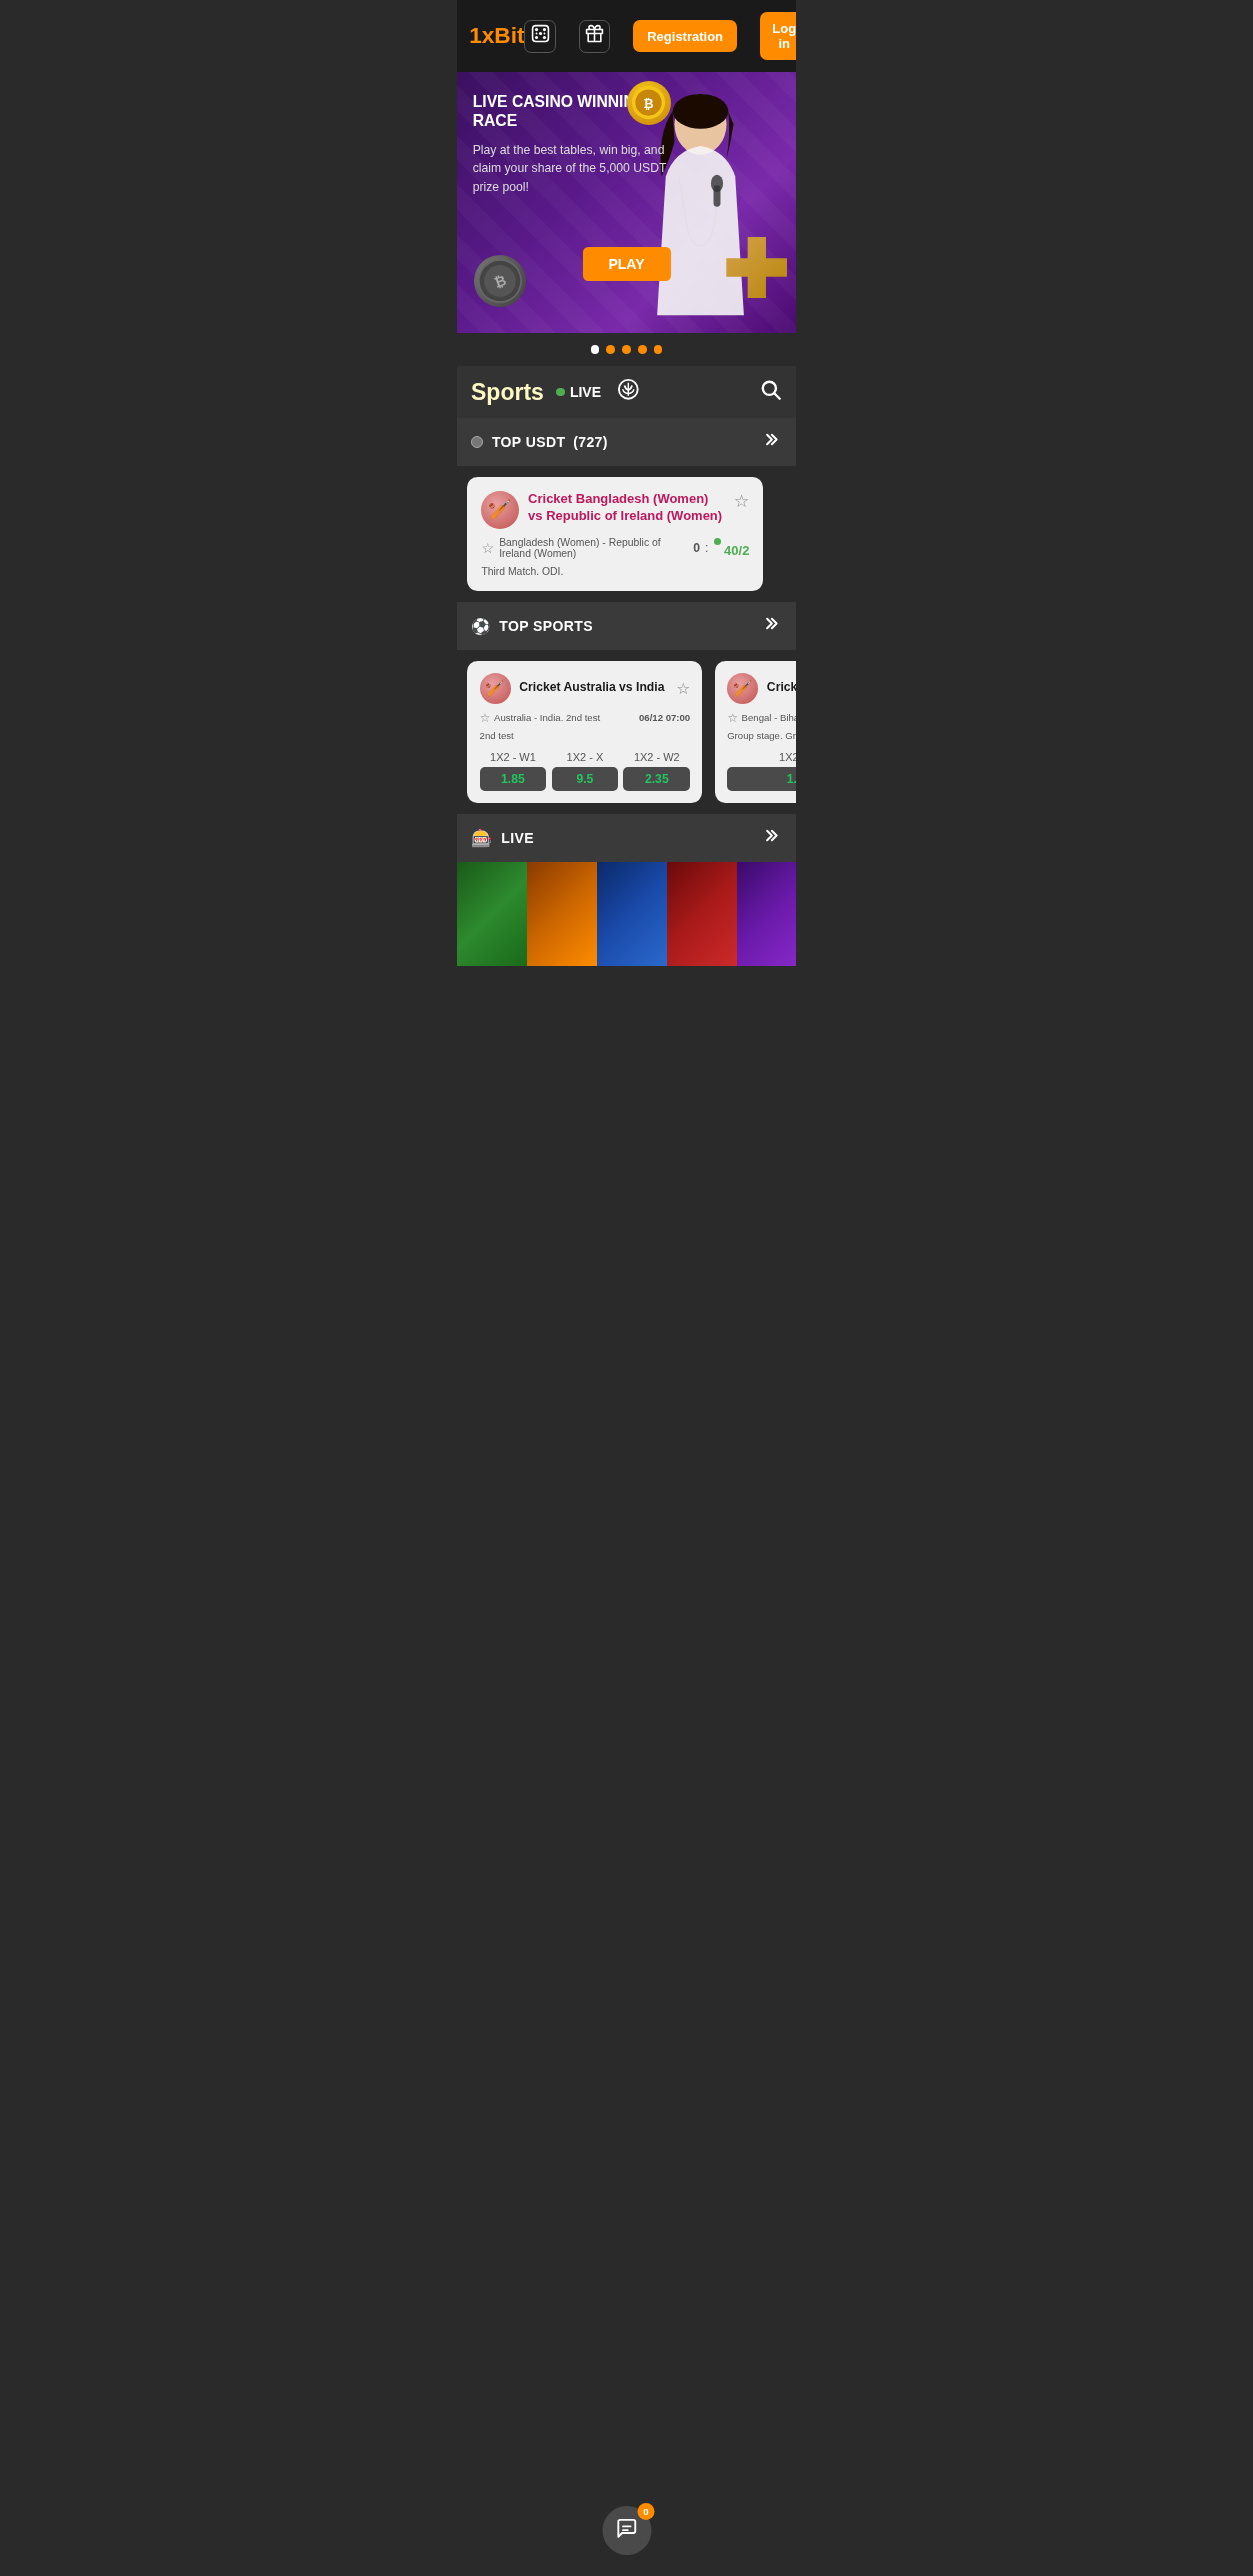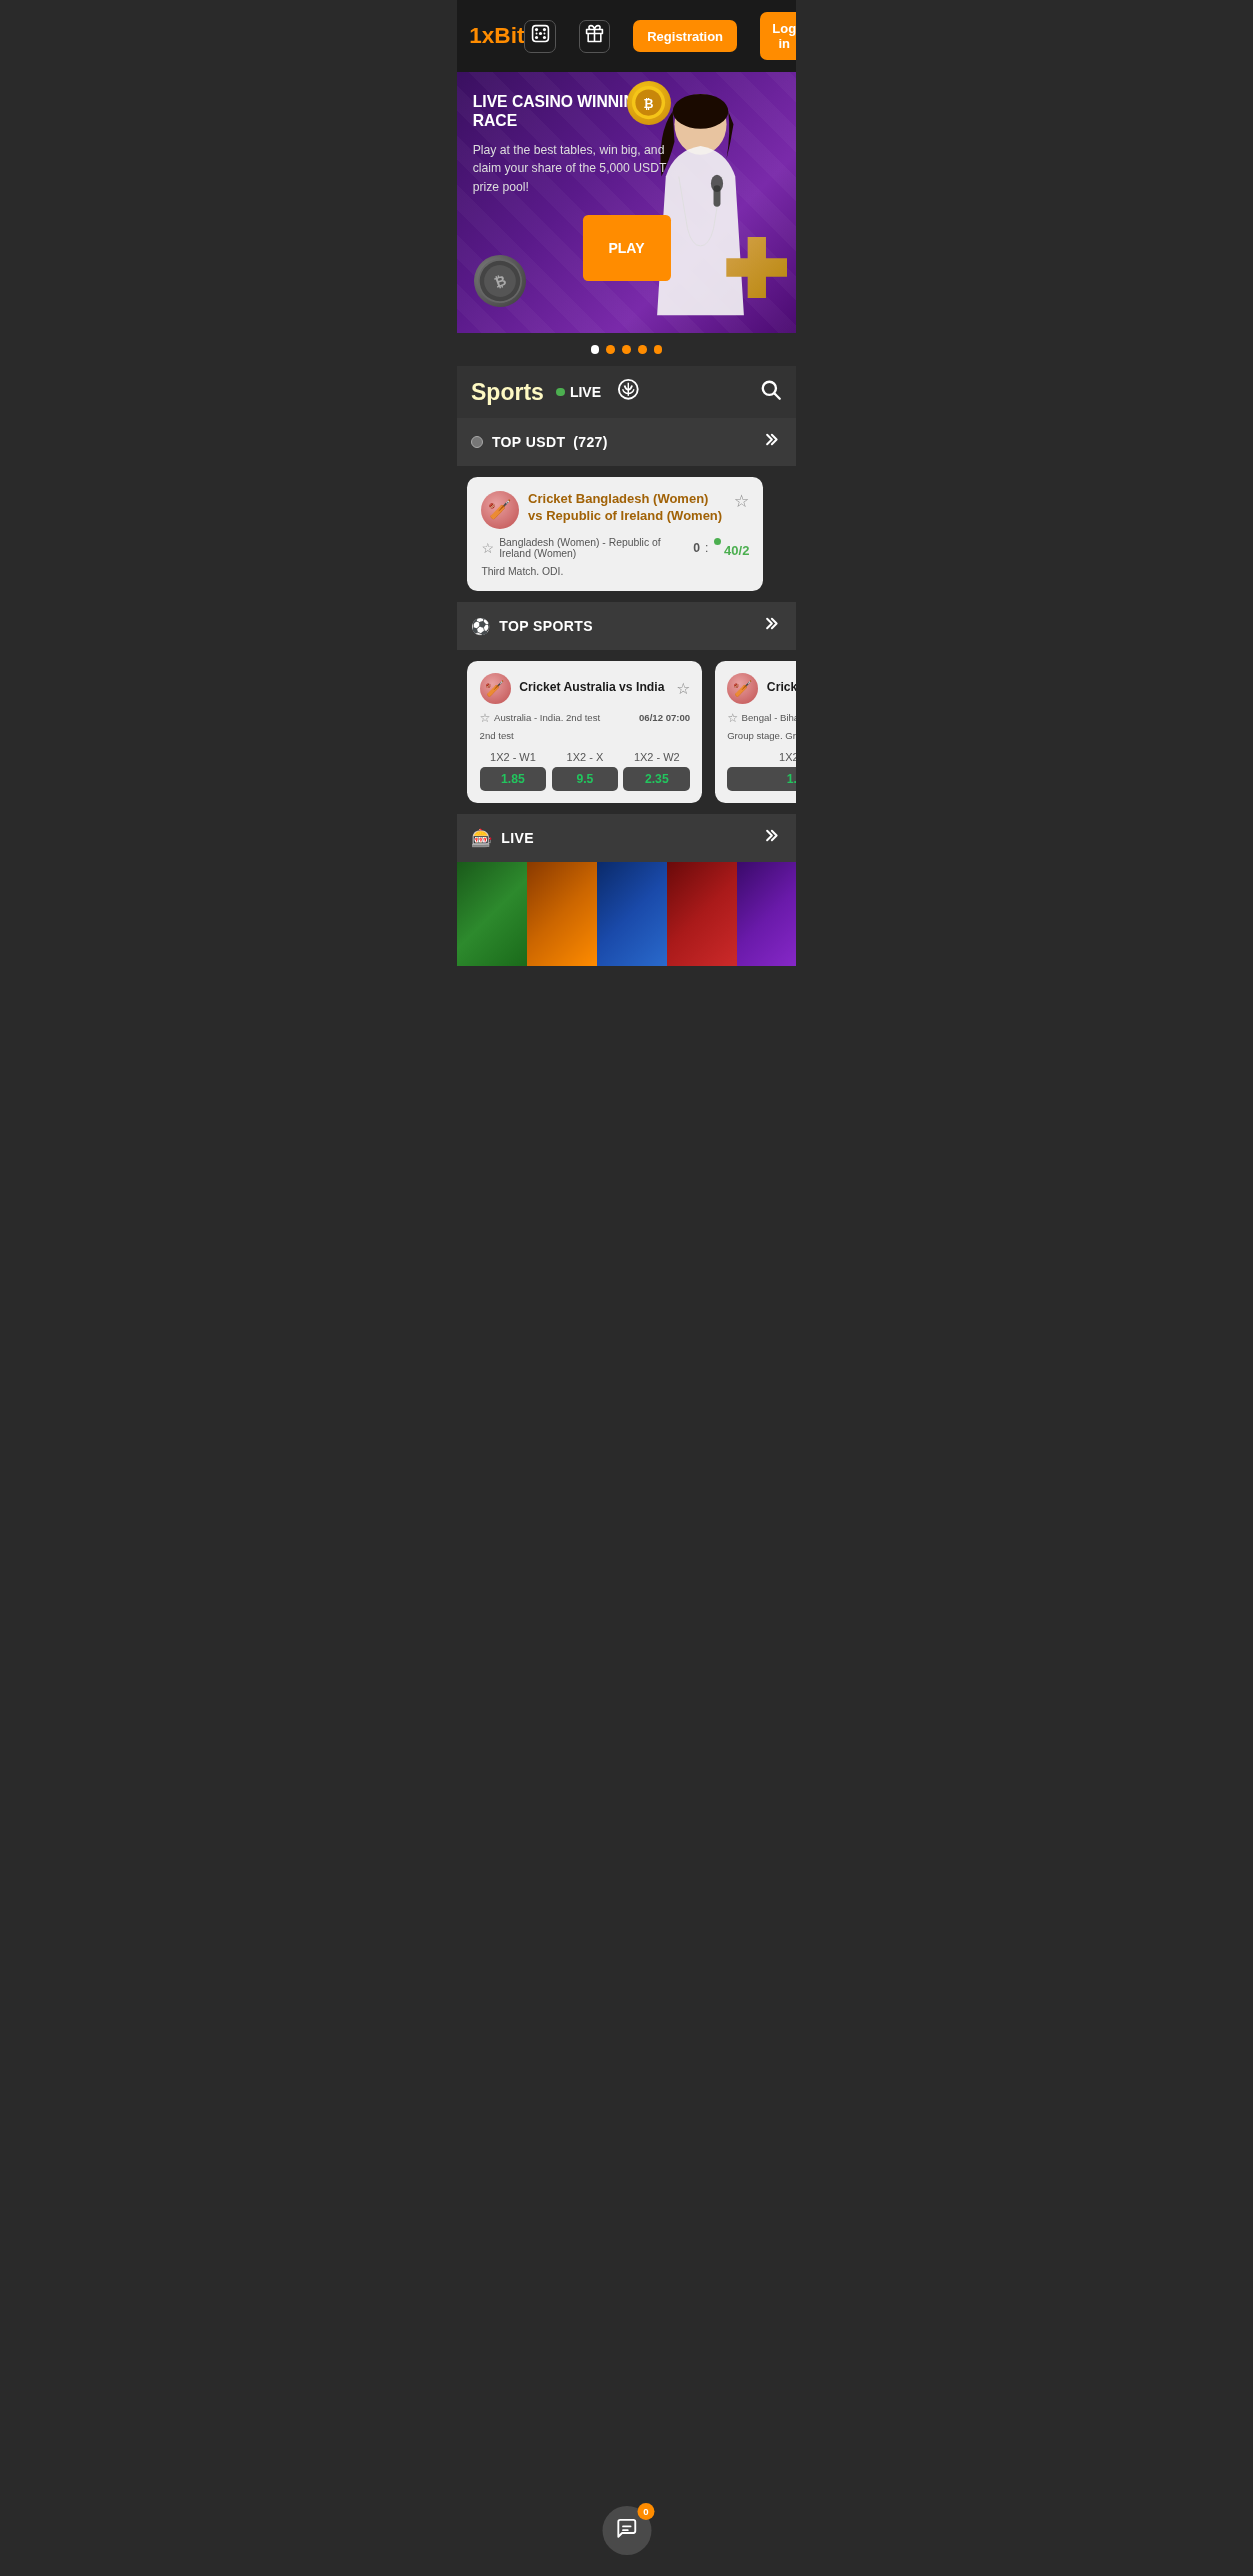--- a/index.html
+++ b/index.html
@@ -106,21 +106,21 @@
     }
     .banner-play-btn {
       position: absolute;
       bottom: 52px;
       left: 50%;
       transform: translateX(-50%);
       background: #ff8c00;
       color: #fff;
       border: none;
       border-radius: 5.2px;
-      padding: 25px 26px;
+      padding: 9px 26px;
       font-size: 14px;
       font-weight: bold;
       cursor: pointer;
       z-index: 3;
     }
     
     .coin-left {
       position: absolute;
       left: 17.4px;
       bottom: 26px;
@@ -292,21 +292,21 @@
       border-radius: 50%;
       display: flex;
       align-items: center;
       justify-content: center;
       font-size: 19px;
       flex-shrink: 0;
     }
     .match-title {
       font-size: 13px;
       font-weight: bold;
-      color: #a16207;
+      color: #be185d;
       flex: 1;
       line-height: 1.3;
     }
     .star-btn {
       background: none;
       border: none;
       cursor: pointer;
       font-size: 17.4px;
       color: #888;
       flex-shrink: 0;

